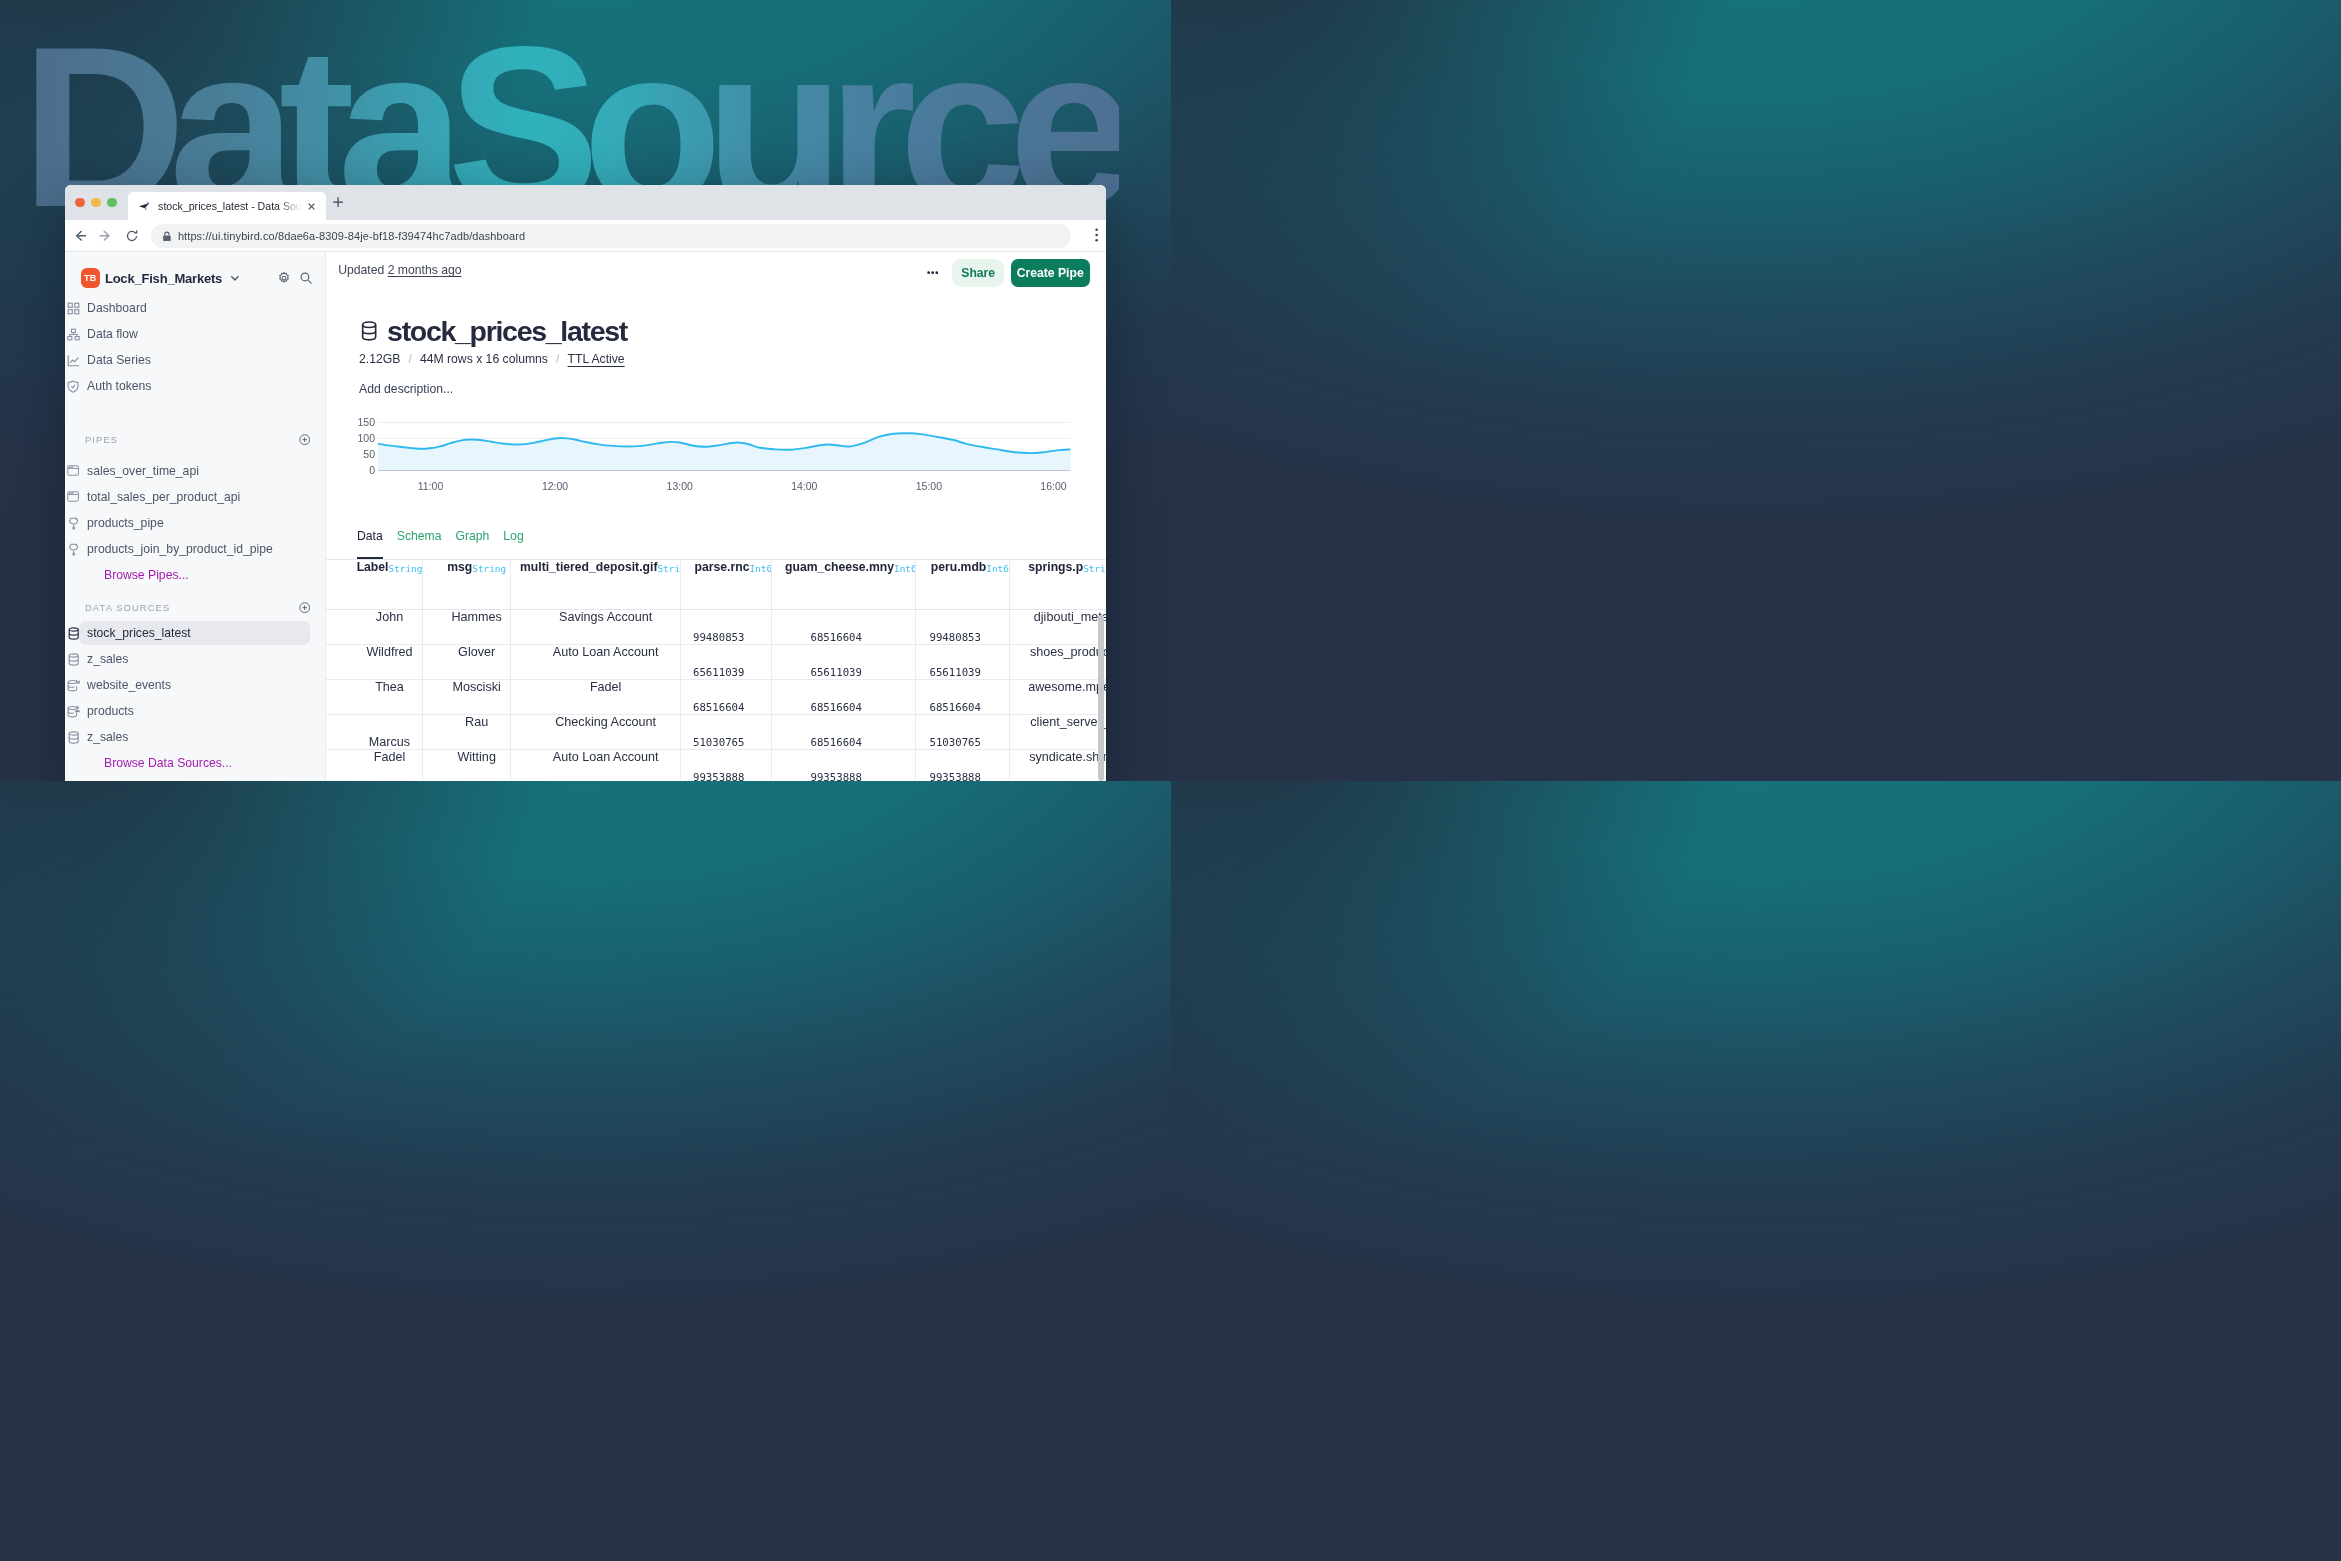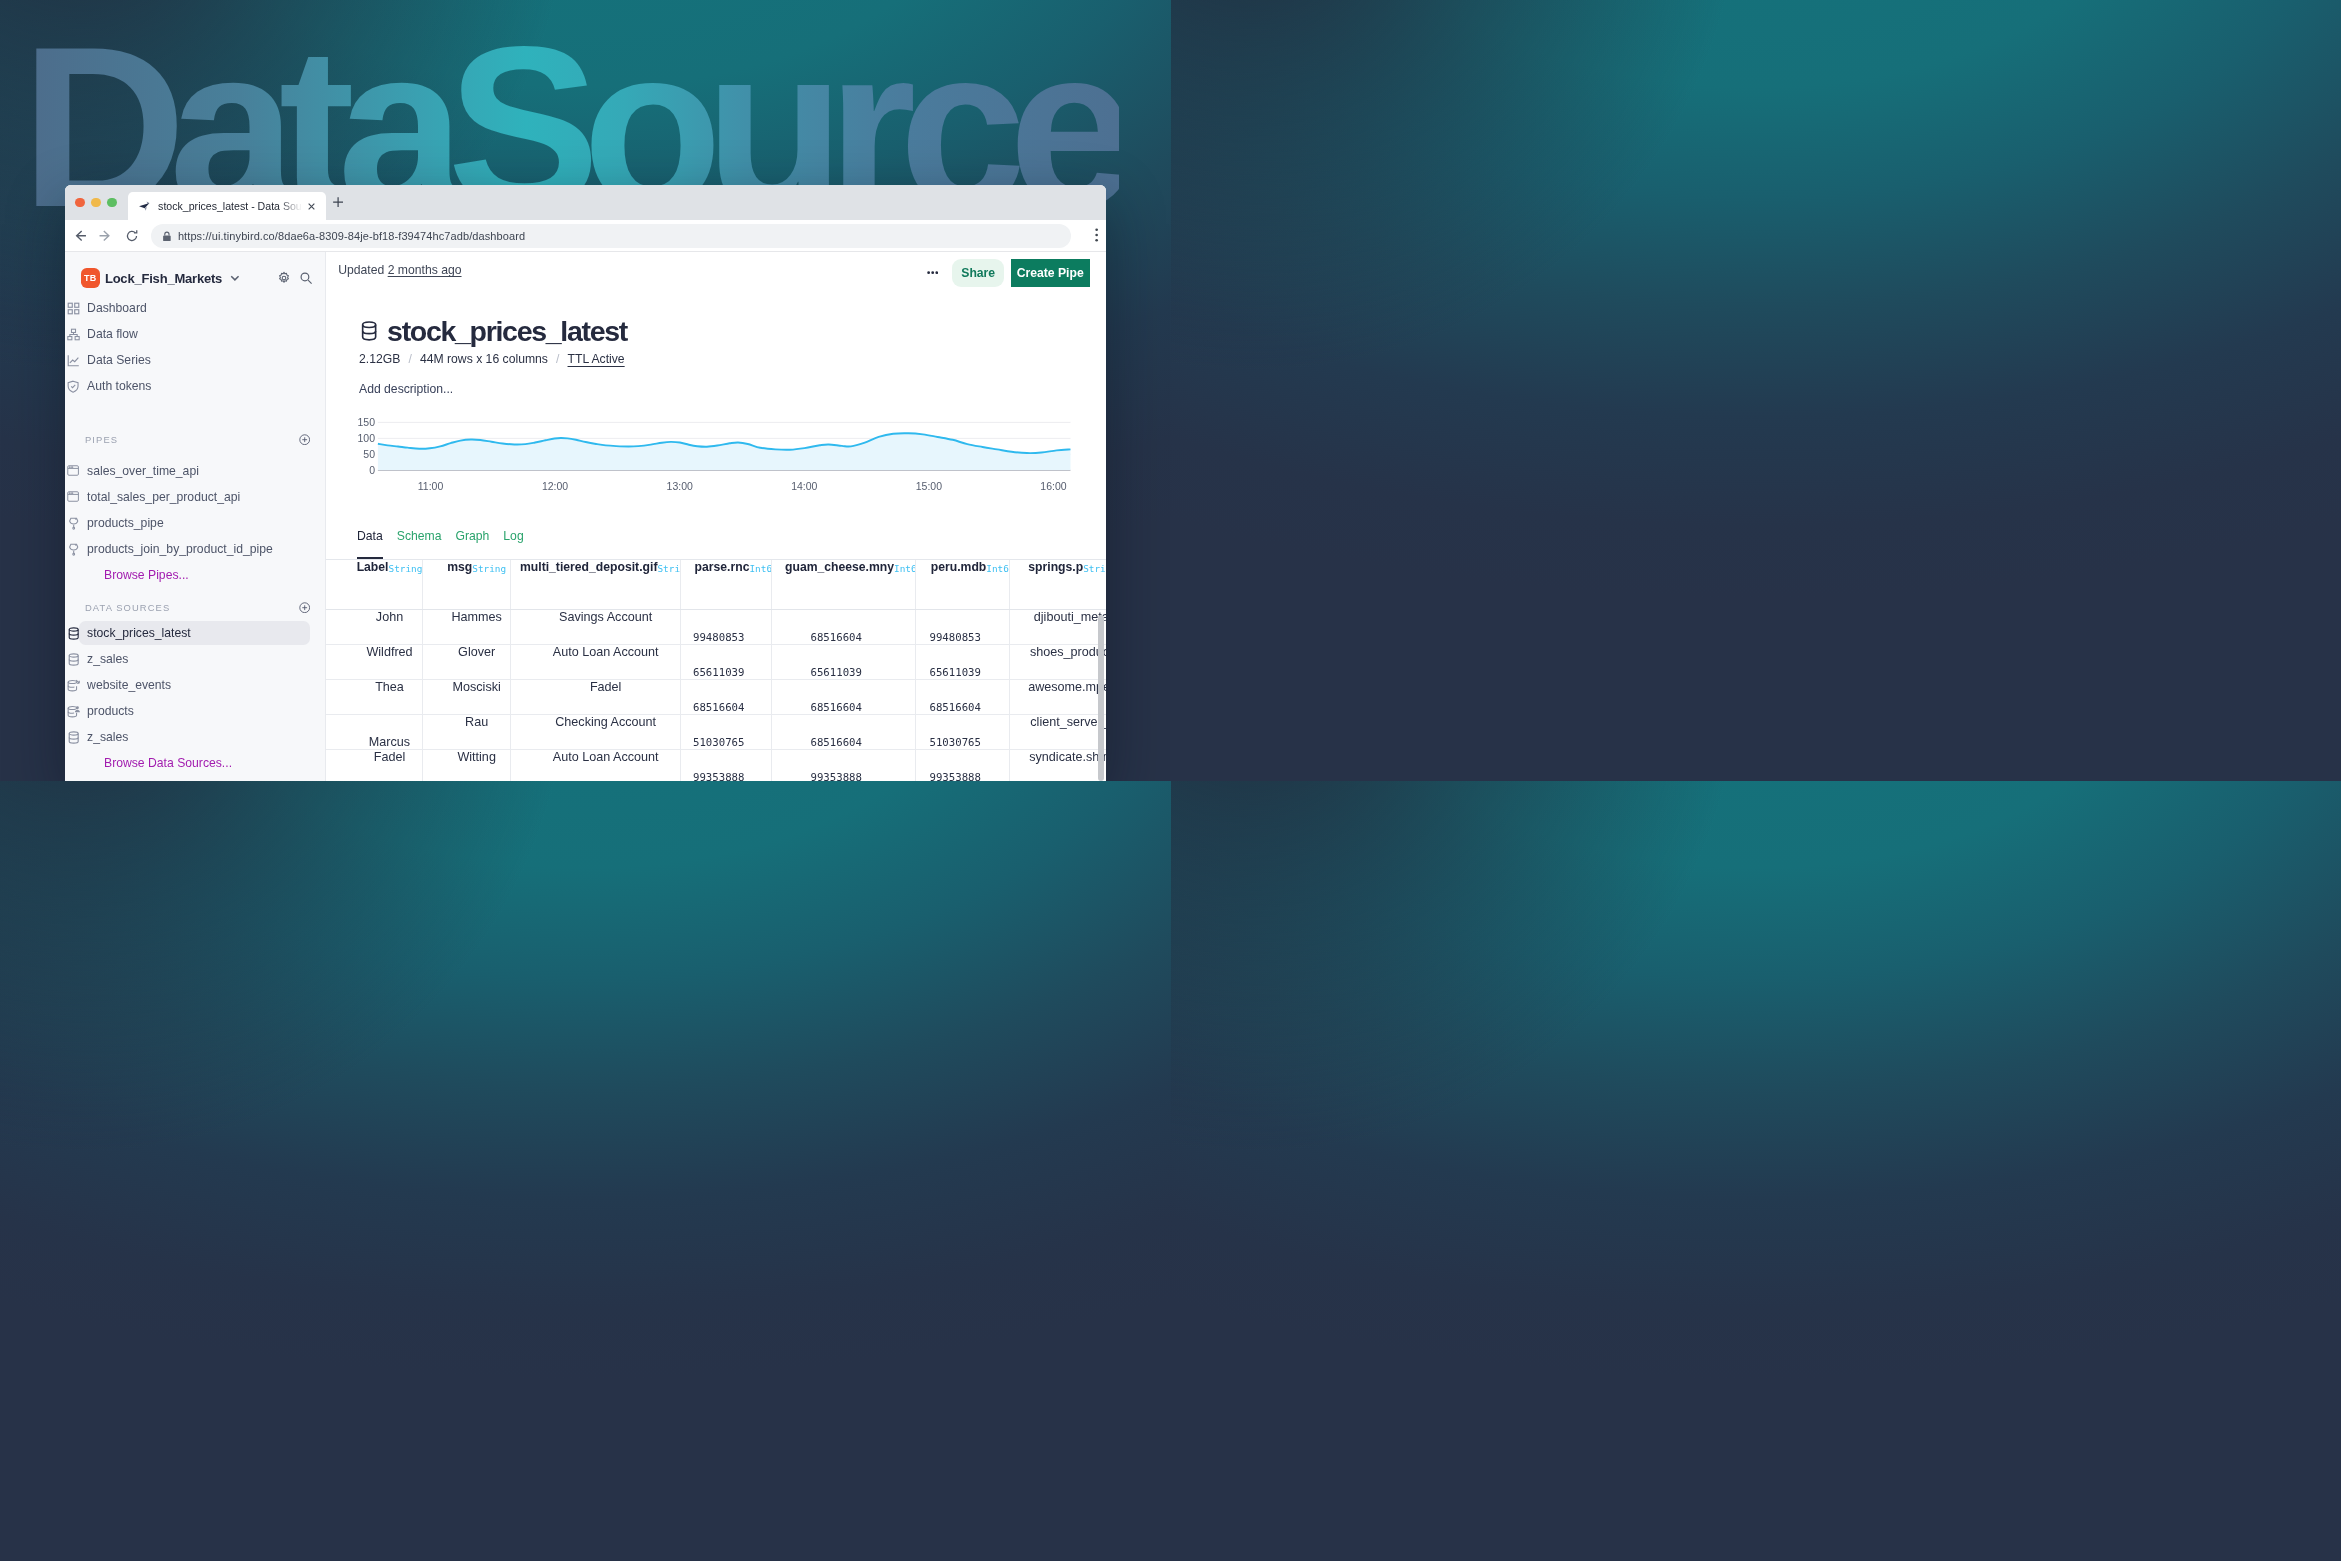--- a/index.html
+++ b/index.html
@@ -109,21 +109,21 @@
 
   .updated { position:absolute; left:12.2px; top:11.4px; font-size:12.2px; color:#3f4656; }
   .updated u { text-decoration:underline; text-underline-offset:2.4px; }
   .actions { position:absolute; right:16.3px; top:7px; display:flex; align-items:center; height:28px; }
   .dots3 { color:#252a3e; margin-right:14px; display:flex; }
   .btn-share {
     width:52px; height:28px; border-radius:9px; background:#e7f5ed; color:#117a5c;
     font-size:12.2px; font-weight:700; display:flex; align-items:center; justify-content:center;
   }
   .btn-create {
-    width:79px; height:28px; border-radius:0; background:#0c7c5f; color:#fff;
+    width:79px; height:28px; border-radius:7px; background:#0c7c5f; color:#fff;
     font-size:12.2px; font-weight:700; display:flex; align-items:center; justify-content:center;
     margin-left:6.5px;
   }
 
   .title-row { position:absolute; left:35px; top:63px; display:flex; align-items:center; color:#252a3e; }
   .title-ic { display:flex; color:#252a3e; }
   .title-tx { margin-left:9.8px; font-size:28.5px; font-weight:700; letter-spacing:-1.3px; }
 
   .meta { position:absolute; left:33px; top:100px; font-size:12.2px; color:#2b3144; }
   .meta .sep { color:#b9bec9; margin:0 8.1px; }

